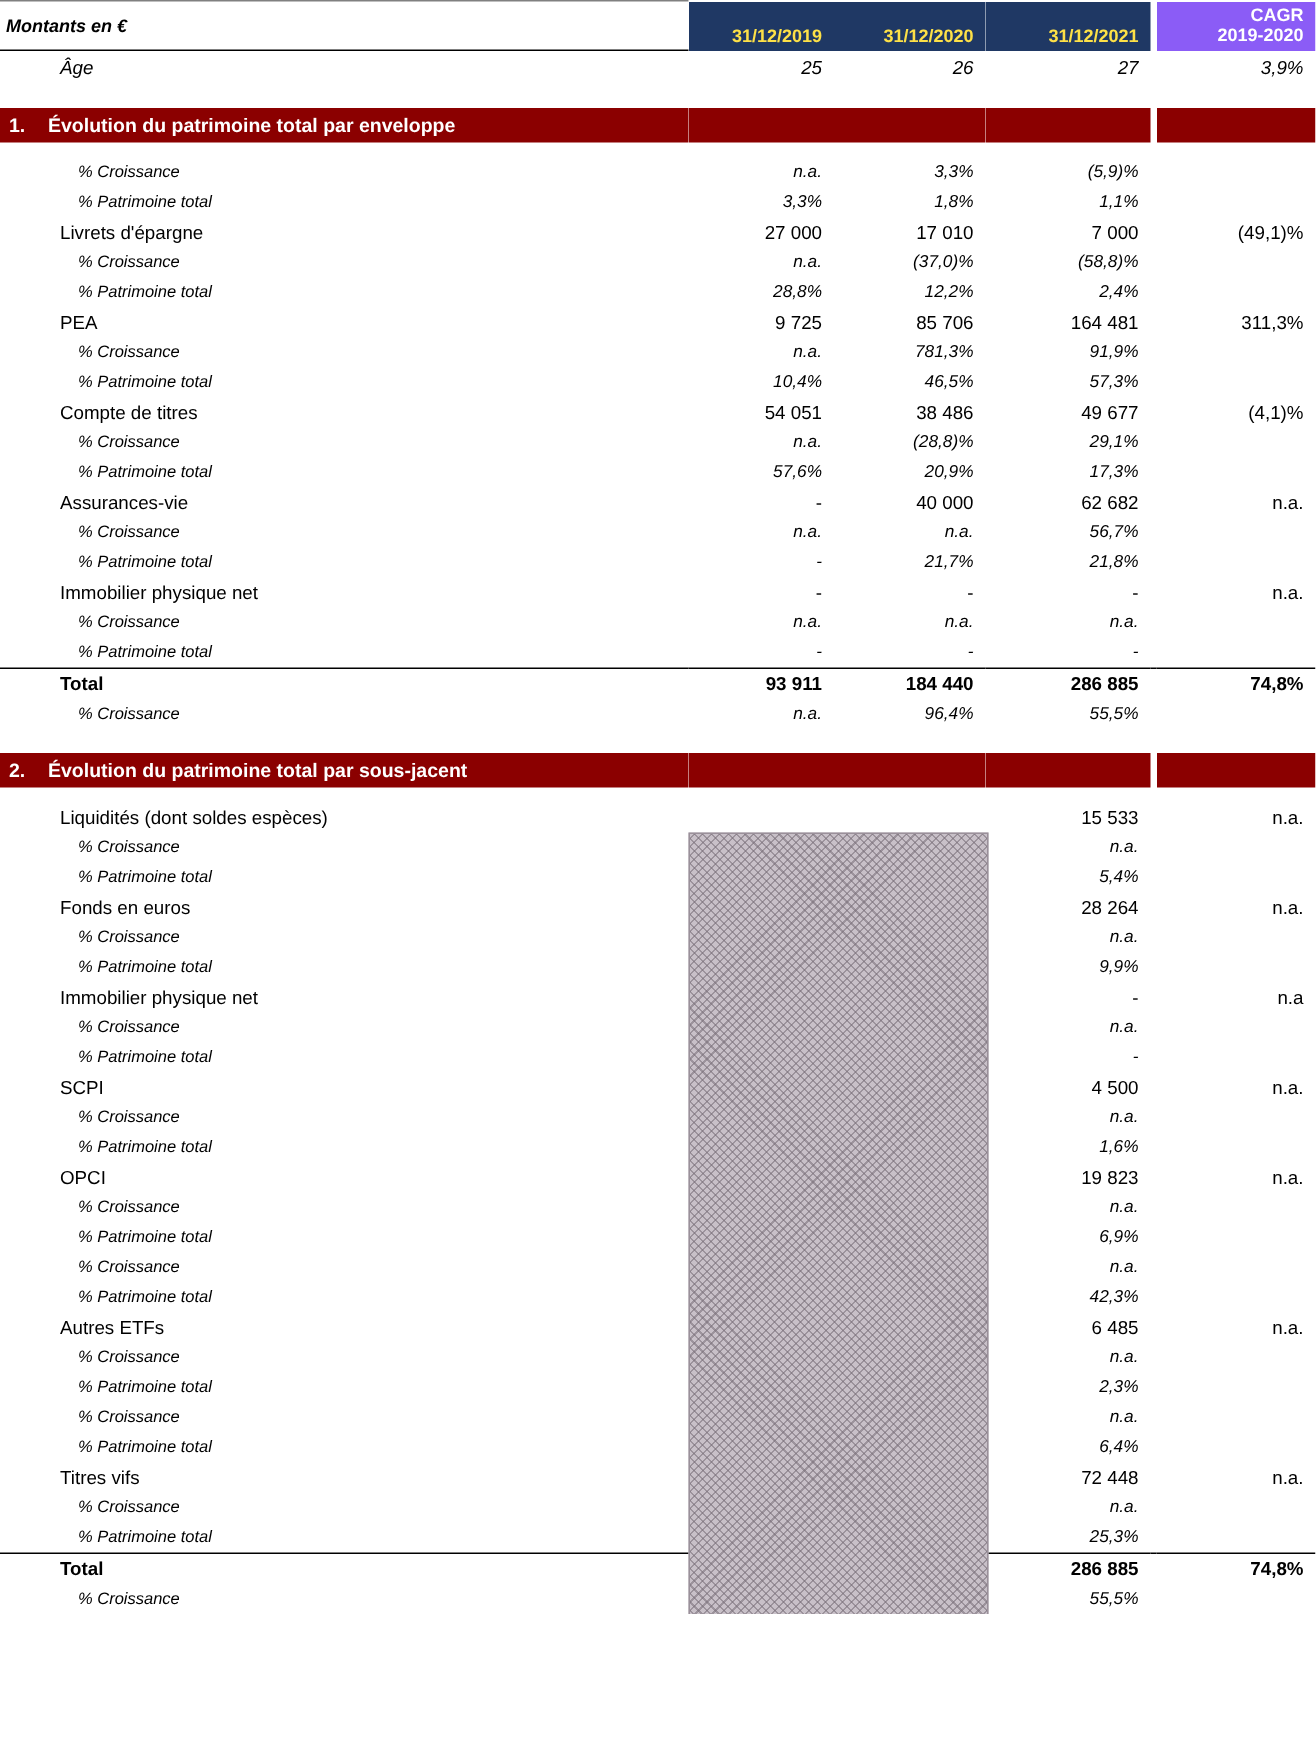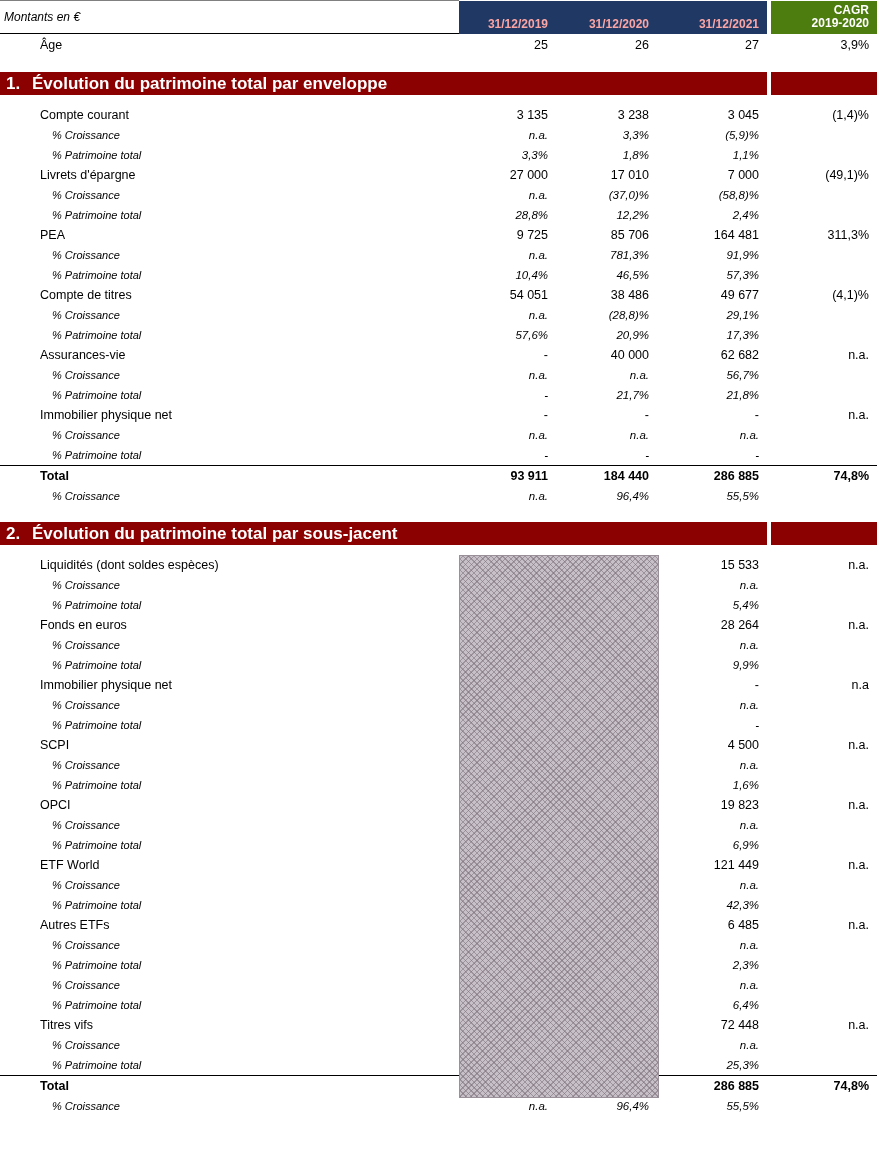--- a/index.html
+++ b/index.html
@@ -51,59 +51,59 @@
     font-style: italic;
     font-size: 11px;
     color: #000;
   }
   .sub .num {
     font-style: italic;
     font-size: 11.5px;
   }
   .hdr-band td {
     background: #1F3864;
-    color: #fca5a5;
+    color: #fde047;
     font-weight: bold;
     font-size: 12px;
     height: 30px;
   }
   .hdr-band td.lbl-h {
     background: #ffffff;
     color: #000000;
     font-style: italic;
-    font-weight: normal;
+    font-weight: bold;
     text-align: left;
     padding-left: 4px;
     border-top: 1px solid #808080;
     border-bottom: 1px solid #000000;
   }
   .hdr-band td.gap { background: #ffffff; }
   .hdr-band td.cagr-h {
-    background: #4d7c0f;
+    background: #8b5cf6;
     color: #ffffff;
     text-align: right;
     padding-right: 8px;
     line-height: 13px;
   }
   .hdr-band td.y-h {
     text-align: right;
     padding-right: 8px;
     vertical-align: bottom;
     padding-bottom: 3px;
   }
-  .age-row td { height: 22px; }
+  .age-row td { height: 22px; font-style: italic; }
   .age-row .lbl { padding-left: 40px; }
   .spacer td { height: 16px; background: #ffffff; }
   .spacer-sm td { height: 10px; background: #ffffff; }
 
   .section td {
     background: #8B0000;
     color: #ffffff;
     font-weight: bold;
-    font-size: 17px;
+    font-size: 13px;
     height: 23px;
   }
   .section td.gap { background: #ffffff; }
   .section .sec-label {
     text-align: left;
     padding-left: 6px;
   }
   .sec-title-cell { position: relative; }
   .sec-title-cell .numbox {
     display: inline-block;
@@ -178,28 +178,20 @@
           <td></td>
         </tr>
         <tr class="spacer-sm">
           <td></td>
           <td></td>
           <td></td>
           <td></td>
           <td></td>
           <td></td>
         </tr>
-        <tr>
-          <td class="lbl">Compte courant</td>
-          <td class="num">3 135</td>
-          <td class="num">3 238</td>
-          <td class="num">3 045</td>
-          <td class="gap"></td>
-          <td class="num">(1,4)%</td>
-        </tr>
         <tr class="sub">
           <td class="lbl-sub">% Croissance</td>
           <td class="num">n.a.</td>
           <td class="num">3,3%</td>
           <td class="num">(5,9)%</td>
           <td class="gap"></td>
           <td class="num"></td>
         </tr>
         <tr class="sub">
           <td class="lbl-sub">% Patrimoine total</td>
@@ -481,28 +473,20 @@
           <td class="gap"></td>
           <td class="num"></td>
         </tr>
         <tr class="sub">
           <td class="lbl-sub">% Patrimoine total</td>
           <td class="num"></td>
           <td class="num"></td>
           <td class="num">6,9%</td>
           <td class="gap"></td>
           <td class="num"></td>
-        </tr>
-        <tr>
-          <td class="lbl">ETF World</td>
-          <td class="num"></td>
-          <td class="num"></td>
-          <td class="num">121 449</td>
-          <td class="gap"></td>
-          <td class="num">n.a.</td>
         </tr>
         <tr class="sub">
           <td class="lbl-sub">% Croissance</td>
           <td class="num"></td>
           <td class="num"></td>
           <td class="num">n.a.</td>
           <td class="gap"></td>
           <td class="num"></td>
         </tr>
         <tr class="sub">

